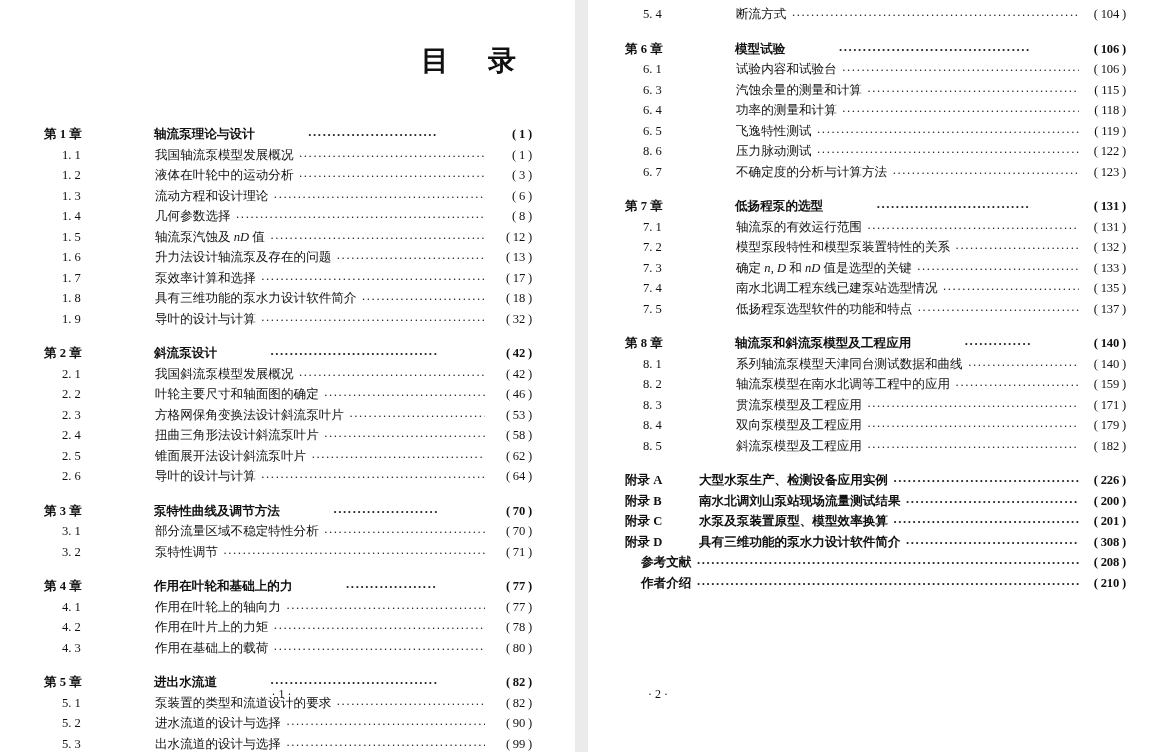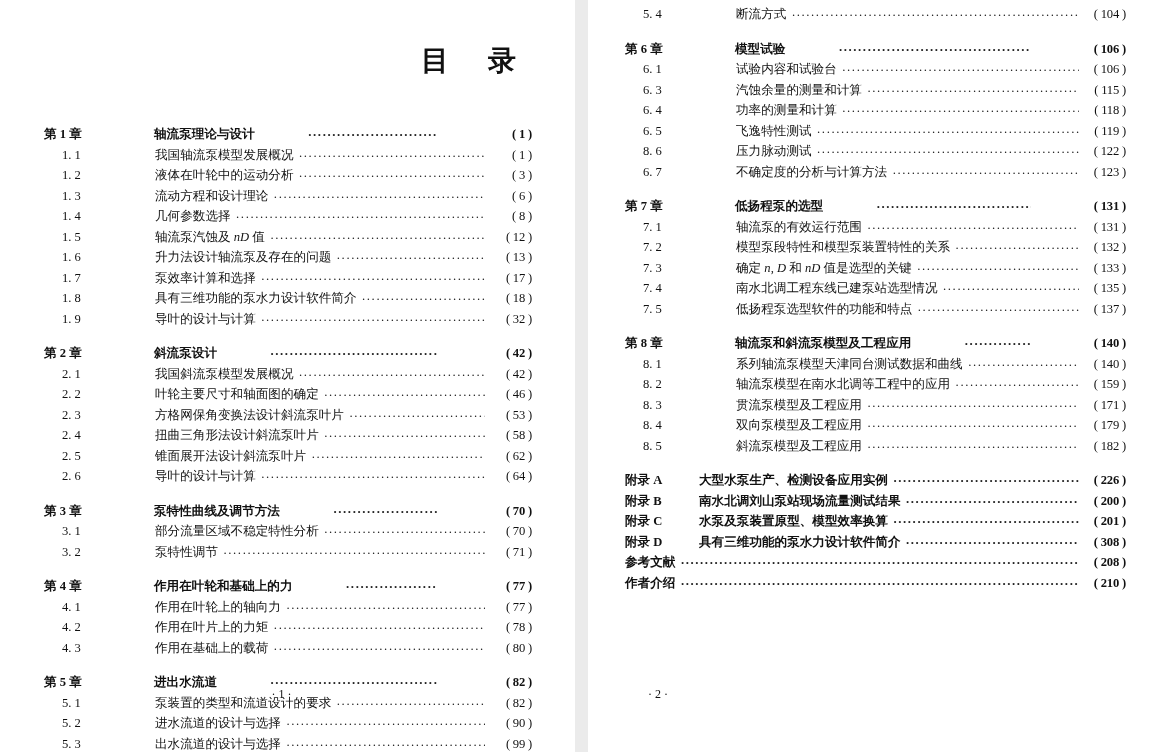--- a/index.html
+++ b/index.html
@@ -112,21 +112,21 @@
   .entry.section .num { min-width: 32px; }
   .entry.section .title { margin-left: 28px; padding-left: 33px; }
 
   
   .entry.appendix { font-weight: bold; }
   .entry.appendix .num { min-width: 56px; }
   .entry.appendix .title { margin-left: 18px; }
 
   .entry.plain { font-weight: bold; }
   .entry.plain .num { min-width: 0; }
-  .entry.plain .title { margin-left: 0; }
+  .entry.plain .title { margin-left: 16px; }
 
   .gap { height: 14px; }
 
   .folio {
     position: absolute;
     bottom: 14px;
     width: 100%;
     text-align: center;
     font-size: 12px;
   }

